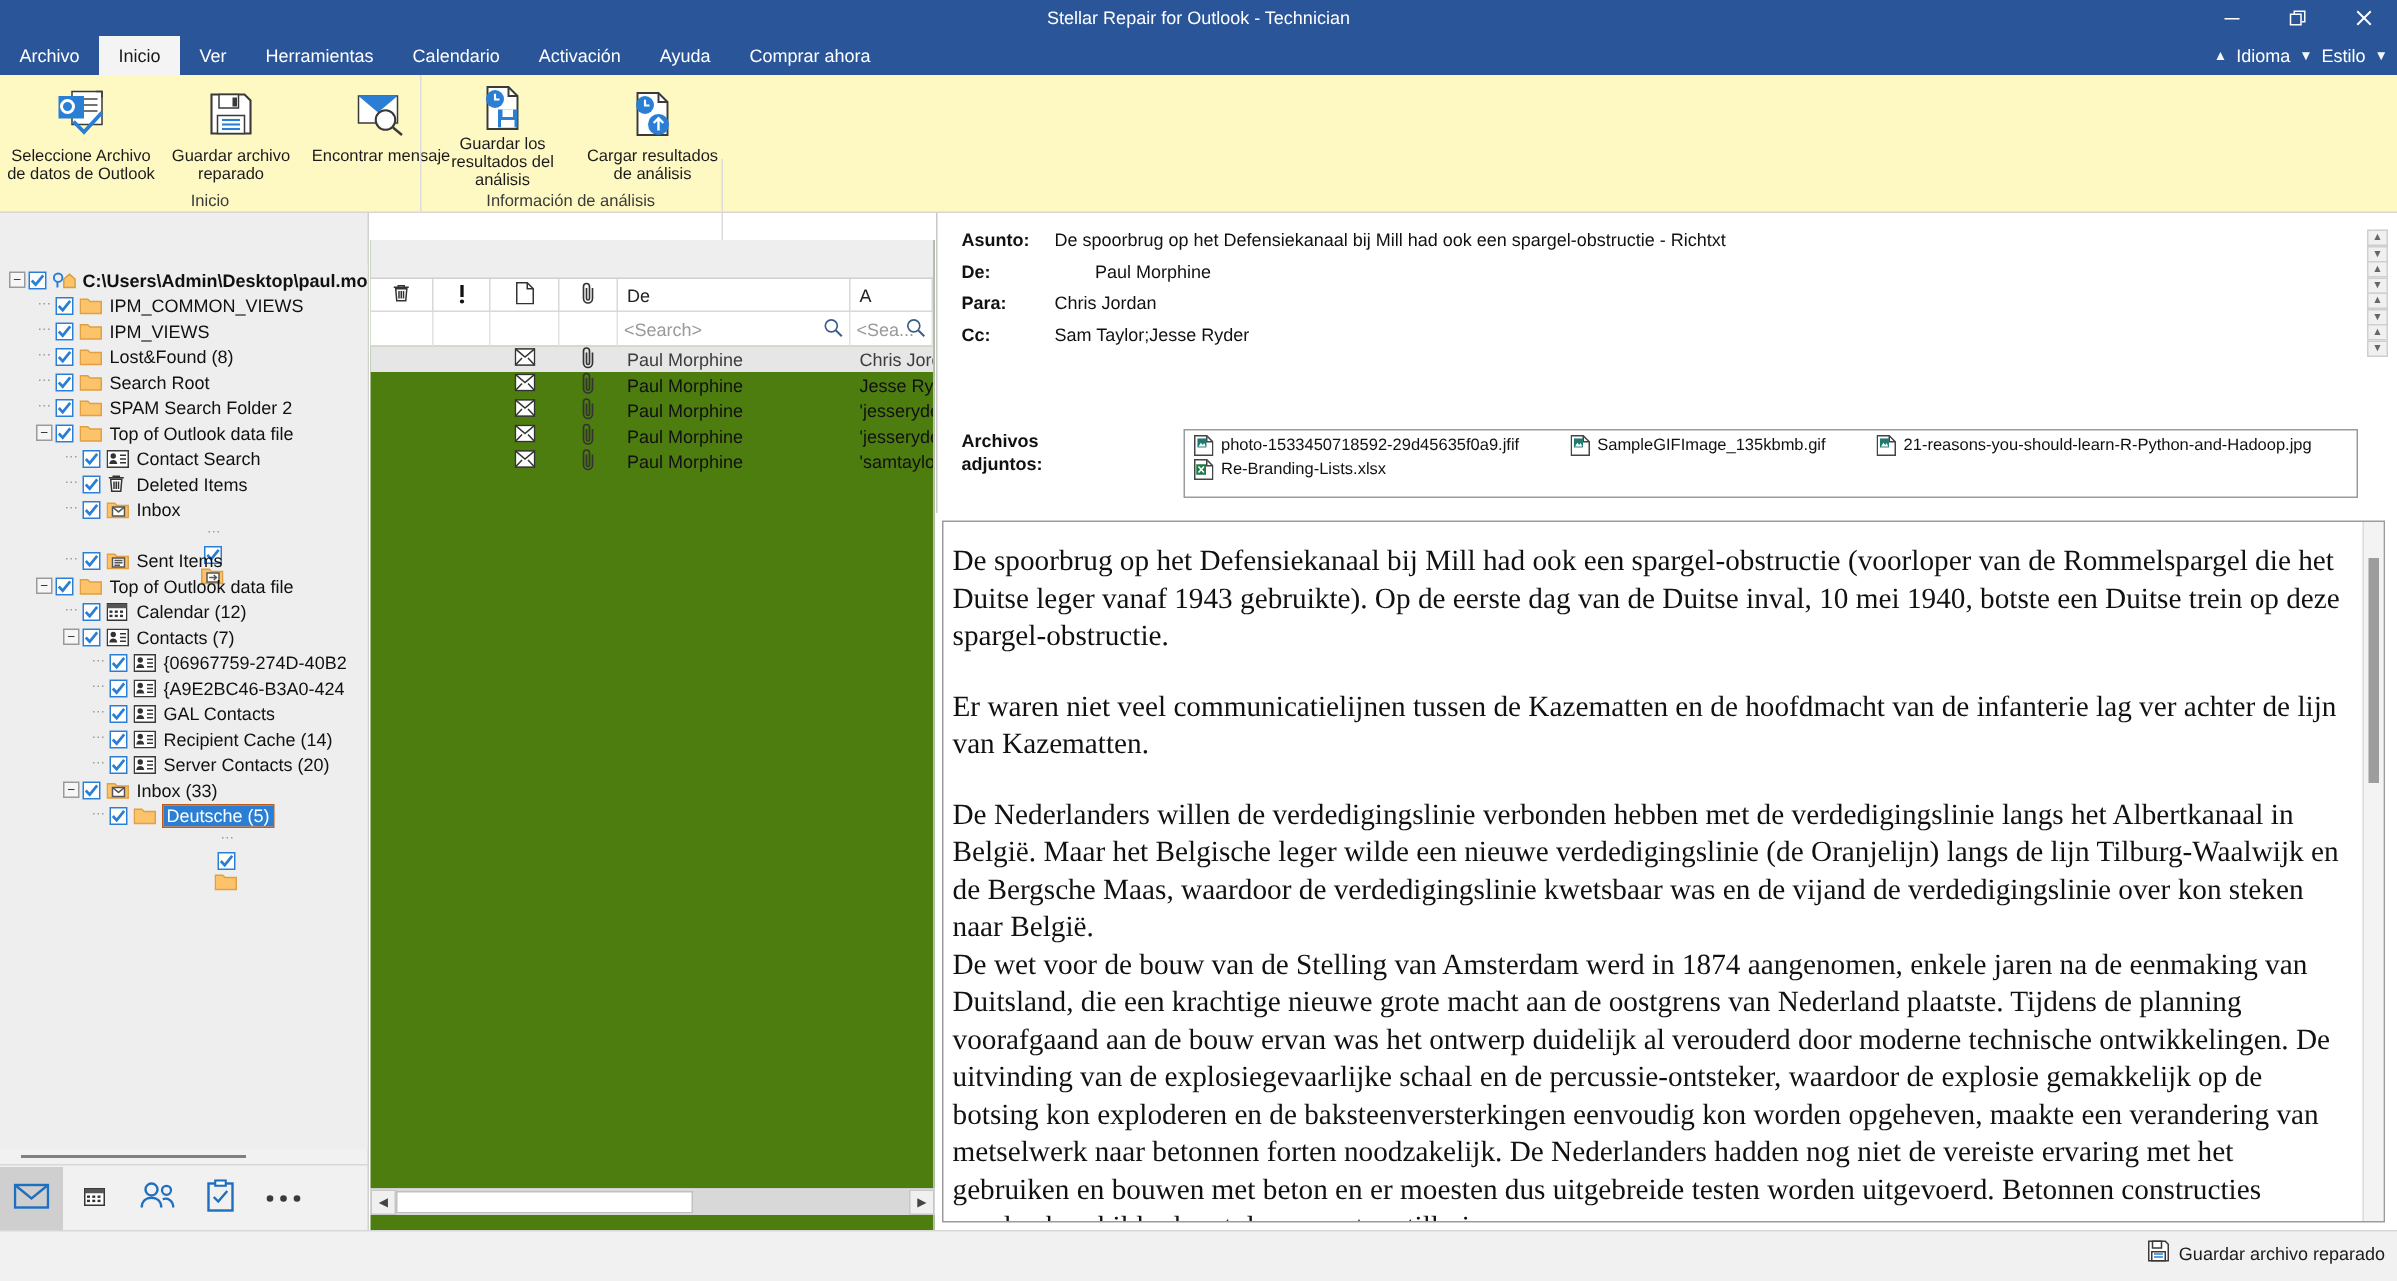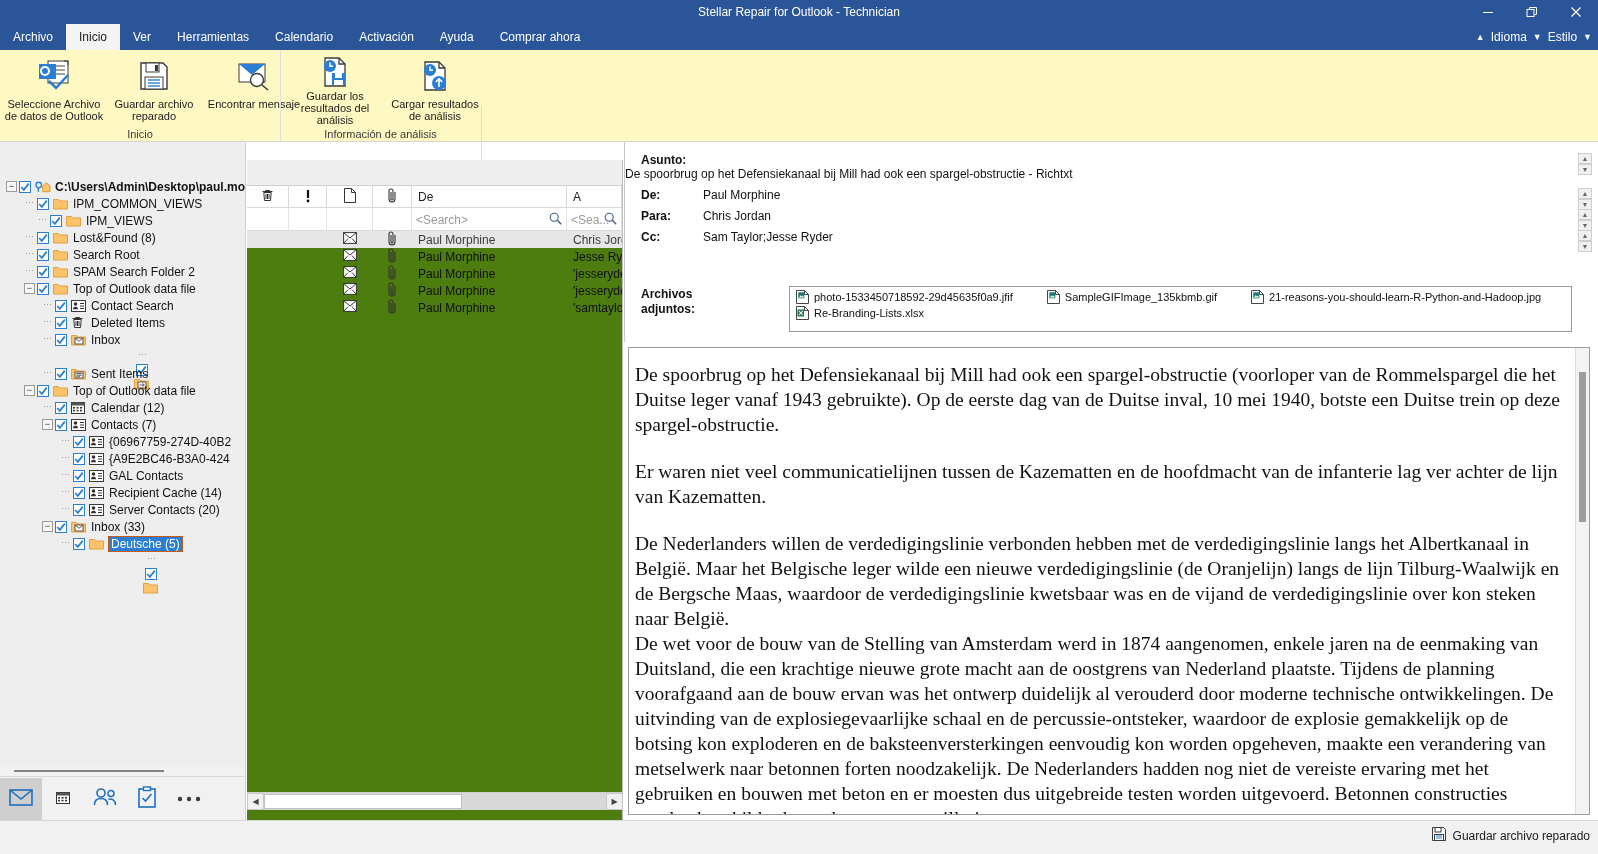--- a/index.html
+++ b/index.html
@@ -387,21 +387,21 @@
               <path d="M1.2 5 L3.8 7.8 L8.8 1.6" fill="none" stroke="#2a7fd4" stroke-width="1.8"></path>
             </svg>
           </span>
           <span class="ticon">
             <svg width="15" height="13" viewBox="0 0 15 13">
               <path d="M0.5 2.5 h5 l1.5 1.5 h7.5 v8 h-14 z" fill="#fcc36b" stroke="#e0a043"></path>
             </svg>
           </span>
           <span class="tlabel">IPM_COMMON_VIEWS</span>
         </div>
-        <div class="trow" style="padding-left: 37px;">
+        <div class="trow" style="padding-left: 24px;">
           <span class="expander-spacer"><svg width="13" height="13">
               <line x1="2" y1="6.5" x2="11" y2="6.5" stroke="#9a9a9a" stroke-dasharray="1,2"></line>
             </svg></span>
           <span class="cbx">
             <svg width="10" height="10" viewBox="0 0 10 10">
               <path d="M1.2 5 L3.8 7.8 L8.8 1.6" fill="none" stroke="#2a7fd4" stroke-width="1.8"></path>
             </svg>
           </span>
           <span class="ticon">
             <svg width="15" height="13" viewBox="0 0 15 13">
@@ -987,29 +987,29 @@
     <div class="hsbtn">◀</div>
     <div class="hstrack" style="position:relative">
       <div class="hsthumb" style="position:absolute;left:0;top:1px;width:198px"></div>
     </div>
     <div class="hsbtn">▶</div>
   </div>
 
   <div class="readpane">
     <div class="rp-head">
       <div id="hfields">
-          <div class="hrow" style="position: relative; flex-direction: column;">
+          <div class="hrow" style="position: relative;">
             <div class="hlbl">Asunto:</div>
             <div class="hval">De spoorbrug op het Defensiekanaal bij Mill had ook een spargel-obstructie - Richtxt</div>
             <div class="spinner">
               <div class="sbtn">▲</div>
               <div class="sbtn">▼</div>
             </div>
           </div>
-          <div class="hrow" style="position: relative;">
+          <div class="hrow" style="position: relative; gap: 27px;">
             <div class="hlbl">De:</div>
             <div class="hval">Paul Morphine</div>
             <div class="spinner">
               <div class="sbtn">▲</div>
               <div class="sbtn">▼</div>
             </div>
           </div>
           <div class="hrow" style="position: relative;">
             <div class="hlbl">Para:</div>
             <div class="hval">Chris Jordan</div>

